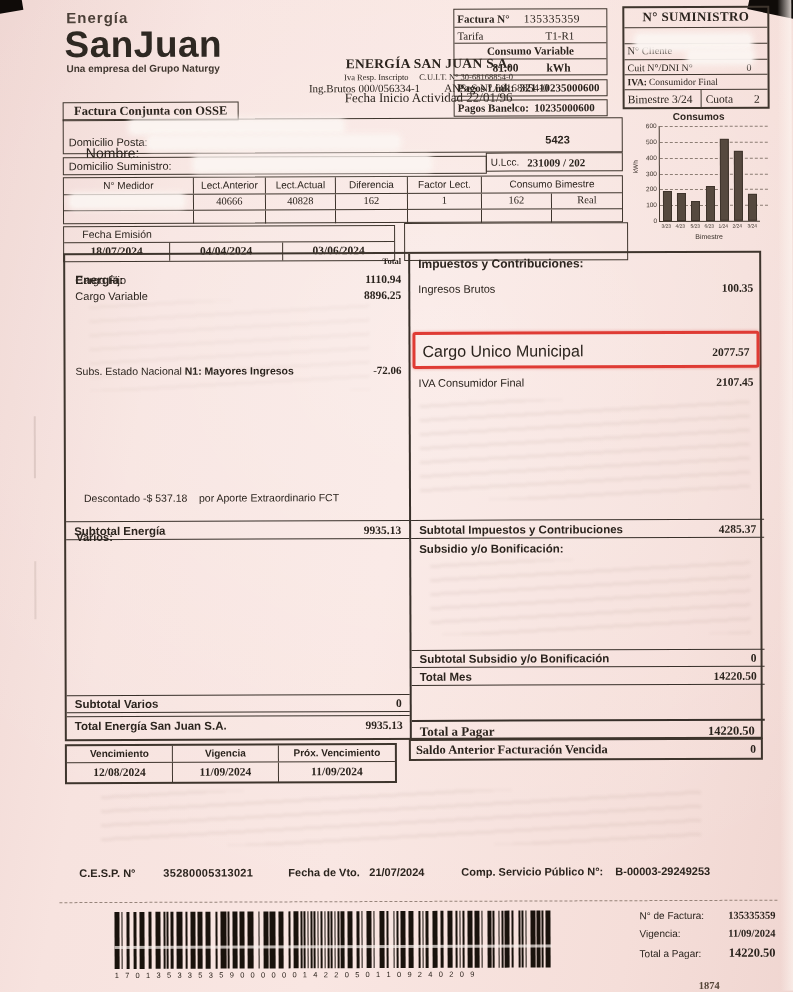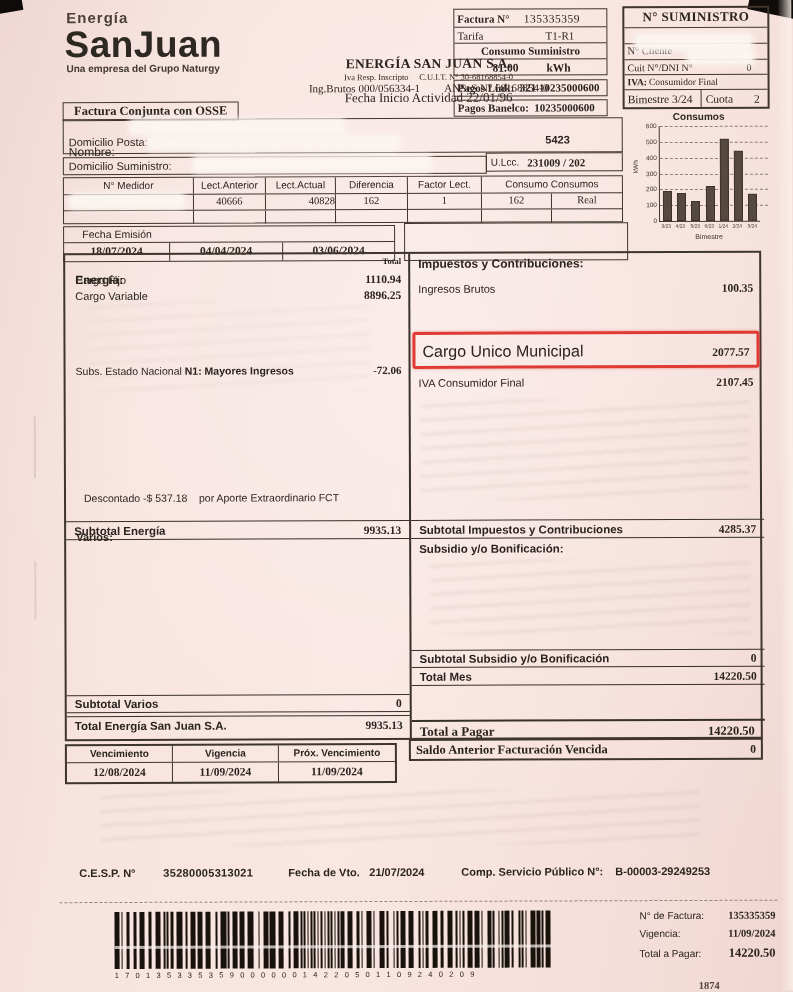--- a/index.html
+++ b/index.html
@@ -78,21 +78,21 @@
 
   <div class="box sf" style="left:455px;top:9px;width:154px;height:67px;">
     <div style="display:flex;height:17px;border-bottom:1.4px solid #3e352d;align-items:center;">
       <span class="b" style="font-size:11px;padding-left:3px;">Factura N°</span>
       <span style="font-size:11.5px;margin-left:14px;letter-spacing:.5px;">135335359</span>
     </div>
     <div style="display:flex;height:15px;border-bottom:1.4px solid #3e352d;align-items:center;">
       <span style="font-size:11px;padding-left:3px;">Tarifa</span>
       <span style="font-size:11px;margin-left:62px;">T1-R1</span>
     </div>
-    <div class="b" style="height:15px;border-bottom:1.4px solid #3e352d;text-align:center;font-size:11px;line-height:15px;">Consumo Suministro</div>
+    <div class="b" style="height:15px;border-bottom:1.4px solid #3e352d;text-align:center;font-size:11px;line-height:15px;">Consumo Variable</div>
     <div class="b" style="height:16px;display:flex;align-items:center;font-size:11.5px;">
       <span style="margin-left:38px;">81.00</span>
       <span style="margin-left:28px;">kWh</span>
     </div>
   </div>
   <div class="box sf b pre" style="left:455px;top:80px;width:154px;height:17px;font-size:11px;line-height:14px;padding-left:3px;">Pagos Link:  321 10235000600</div>
   <div class="box sf b pre" style="left:455px;top:100px;width:154px;height:17px;font-size:11px;line-height:14px;padding-left:3px;">Pagos Banelco:  10235000600</div>
 
   <div class="box sf" style="left:624px;top:7px;width:147px;height:103px;border-width:2px;">
     <div class="b" style="height:19px;border-bottom:1.5px solid #3e352d;text-align:center;font-size:13px;line-height:18px;letter-spacing:.4px;">N° SUMINISTRO</div>
@@ -148,45 +148,45 @@
         <div class="xtick" style="left: 28.5714px; width: 14.2857px;">5/23</div>
         <div class="xtick" style="left: 42.8571px; width: 14.2857px;">6/23</div>
         <div class="xtick" style="left: 57.1429px; width: 14.2857px;">1/24</div>
         <div class="xtick" style="left: 71.4286px; width: 14.2857px;">2/24</div>
         <div class="xtick" style="left: 85.7143px; width: 14.2857px;">3/24</div>
       </div>
     <div id="chart-xlab">Bimestre</div>
   </div>
 
   <div class="box" style="left:64px;top:118px;width:560px;height:35px;">
-    <div style="position:absolute;left:5px;top:1px;font-size:12px;margin-top:24px;">Nombre:</div>
+    <div style="position:absolute;left:22px;top:1px;font-size:14px;margin-top:24px;">Nombre:</div>
     <div style="position:absolute;left:5px;top:16px;font-size:11px;">Domicilio Posta:</div>
     <div class="b" style="position:absolute;right:52px;top:15px;font-size:11px;">5423</div>
   </div>
   <div class="box" style="left:64px;top:156px;width:424px;height:18px;">
     <div style="position:absolute;left:5px;top:2px;font-size:11px;">Domicilio Suministro:</div>
   </div>
   <div class="box" style="left:487px;top:153px;width:137px;height:19px;display:flex;align-items:center;">
     <span style="font-size:10px;padding-left:4px;">U.Lcc.</span>
     <span class="b sf" style="font-size:11px;margin-left:8px;">231009 / 202</span>
   </div>
 
   <div class="box" style="left:64px;top:176px;width:560px;height:47px;border-width:1.8px;">
     <div style="display:flex;height:16px;border-bottom:1.4px solid #3e352d;font-size:10px;text-align:center;">
       <span class="cell" style="width:130px;line-height:15px;">N° Medidor</span>
       <span class="cell" style="width:72px;line-height:15px;">Lect.Anterior</span>
       <span class="cell" style="width:70px;line-height:15px;">Lect.Actual</span>
       <span class="cell" style="width:72px;line-height:15px;">Diferencia</span>
       <span class="cell" style="width:74px;line-height:15px;">Factor Lect.</span>
-      <span class="cell" style="flex:1;line-height:15px;">Consumo Consumos</span>
+      <span class="cell" style="flex:1;line-height:15px;">Consumo Bimestre</span>
     </div>
     <div class="sf" style="display:flex;height:15px;border-bottom:1.4px solid #3e352d;font-size:10.5px;text-align:center;">
       <span class="cell" style="width:130px;line-height:14px;"></span>
       <span class="cell" style="width:72px;line-height:14px;">40666</span>
-      <span class="cell" style="width:70px;line-height:14px;text-align:right;">40828</span>
+      <span class="cell" style="width:70px;line-height:14px;">40828</span>
       <span class="cell" style="width:72px;line-height:14px;">162</span>
       <span class="cell" style="width:74px;line-height:14px;">1</span>
       <span class="cell" style="width:70px;line-height:14px;">162</span>
       <span class="cell" style="flex:1;line-height:14px;">Real</span>
     </div>
     <div style="display:flex;height:13px;">
       <span class="cell" style="width:130px;"></span>
         <span class="cell" style="width:72px;"></span>
       <span class="cell" style="width:70px;"></span>
         <span class="cell" style="width:72px;"></span>

